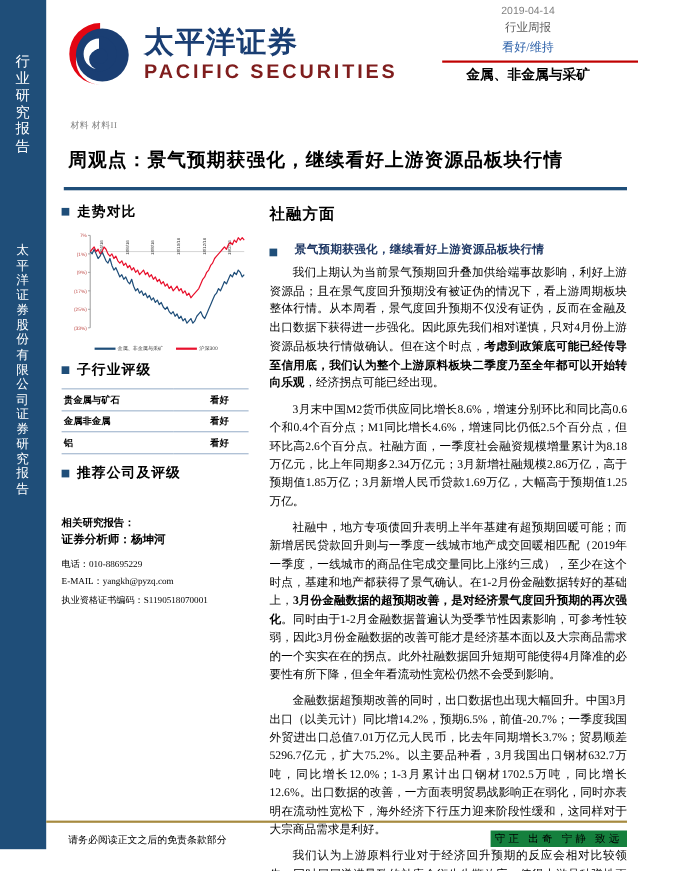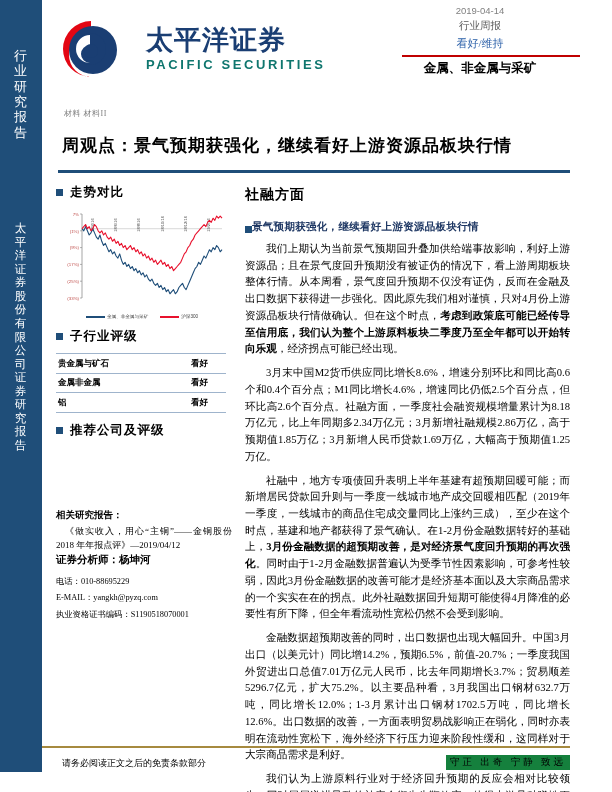--- a/index.html
+++ b/index.html
@@ -28,29 +28,29 @@
   .band-top { top:48px; font-size:13px; }
   .band-bottom { top:222px; font-size:11.5px; }
   .band-text span { display:block; }
 
   
   .logo-wrap {
     position:absolute; left:60px; top:18px;
     display:flex; align-items:center;
   }
   .logo-mark { width:62px; height:62px; position:relative; }
-  .logo-words { margin-left:24px; }
+  .logo-words { margin-left:9px; }
   .logo-cn {
     font-family:"Liberation Sans","DejaVu Sans",sans-serif;
     font-size:27px; font-weight:bold; color:#1a3e73; letter-spacing:1px;
     line-height:1;
   }
   .logo-en {
     font-family:"Liberation Sans","DejaVu Sans",sans-serif;
-    font-size:13px; font-weight:bold; color:#0f766e;
+    font-size:18px; font-weight:bold; color:#7f1d1d;
     letter-spacing:2.6px; margin-top:4px; line-height:1;
   }
 
   .hdr-right {
     position:absolute; right:32px; top:4px; text-align:center; width:200px;
   }
   .hdr-date {
     font-family:"Liberation Sans","DejaVu Sans",sans-serif;
     font-size:9.5px; color:#808080; line-height:1.5;
   }
@@ -112,21 +112,21 @@
     font-size:8.5px; font-weight:bold; color:#000;
     padding:3.5px 2px 3px 2px;
     border-bottom:1px solid #9fb4cc;
     font-family:"Liberation Serif","DejaVu Serif",serif;
   }
   .rate-tbl tr:first-child td { border-top:1px solid #9fb4cc; }
   .rate-tbl .rv { text-align:right; padding-right:18px; }
 
   .sec-head2 { margin-top:9px; }
 
-  .rel-block { margin-top:70px; width:176px; }
+  .rel-block { margin-top:30px; width:176px; }
   .rel-title {
     font-size:9.5px; font-weight:bold; color:#000; margin-bottom:2px;
     font-family:"Liberation Serif","DejaVu Serif",serif;
   }
   .rel-item {
     font-size:9px; color:#000; line-height:1.62; text-align:justify;
     text-indent:9px;
     font-family:"Liberation Serif","DejaVu Serif",serif;
   }
 
@@ -140,21 +140,21 @@
     font-family:"Liberation Serif","DejaVu Serif",serif;
   }
 
   
   .right-col { position:absolute; left:245px; top:186px; width:325px; }
   .summary-title {
     font-size:14px; font-weight:bold; color:#000; letter-spacing:1px;
     font-family:"Liberation Serif","DejaVu Serif",serif;
   }
   .bullet-head {
-    display:flex; gap:0; align-items:center; margin-top:16px;
+    display:flex; gap:16px; align-items:center; margin-top:16px;
   }
   .bullet-head .sq { margin-top:4px; }
   .bullet-txt {
     font-size:10.5px; font-weight:bold; color:#1f3864; letter-spacing:.3px;
     font-family:"Liberation Serif","DejaVu Serif",serif;
   }
   .para {
     margin-top:7px; font-size:10.6px; color:#000; line-height:1.58;
     text-align:justify; text-indent:21px;
     font-family:"Liberation Serif","DejaVu Serif",serif;
@@ -300,21 +300,20 @@
   </table>
 
   <div class="sec-head sec-head2">
     <span class="sq"></span>
     <span>推荐公司及评级</span>
   </div>
 
   <div class="rel-block">
     <div class="rel-title">相关研究报告：</div>
     <div id="rel-list">
-        <div class="rel-item">《做实收入，用心“主铜”——金铜股份 2018 年年报点评》—2019/04/12</div>
       </div>
   </div>
 
   <div class="analyst-block">
     <div class="an-name">证券分析师：杨坤河</div>
     <div class="an-row">电话：010-88695229</div>
     <div class="an-row">E-MAIL：yangkh@pyzq.com</div>
     <div class="an-row">执业资格证书编码：S1190518070001</div>
   </div>
 </div>

